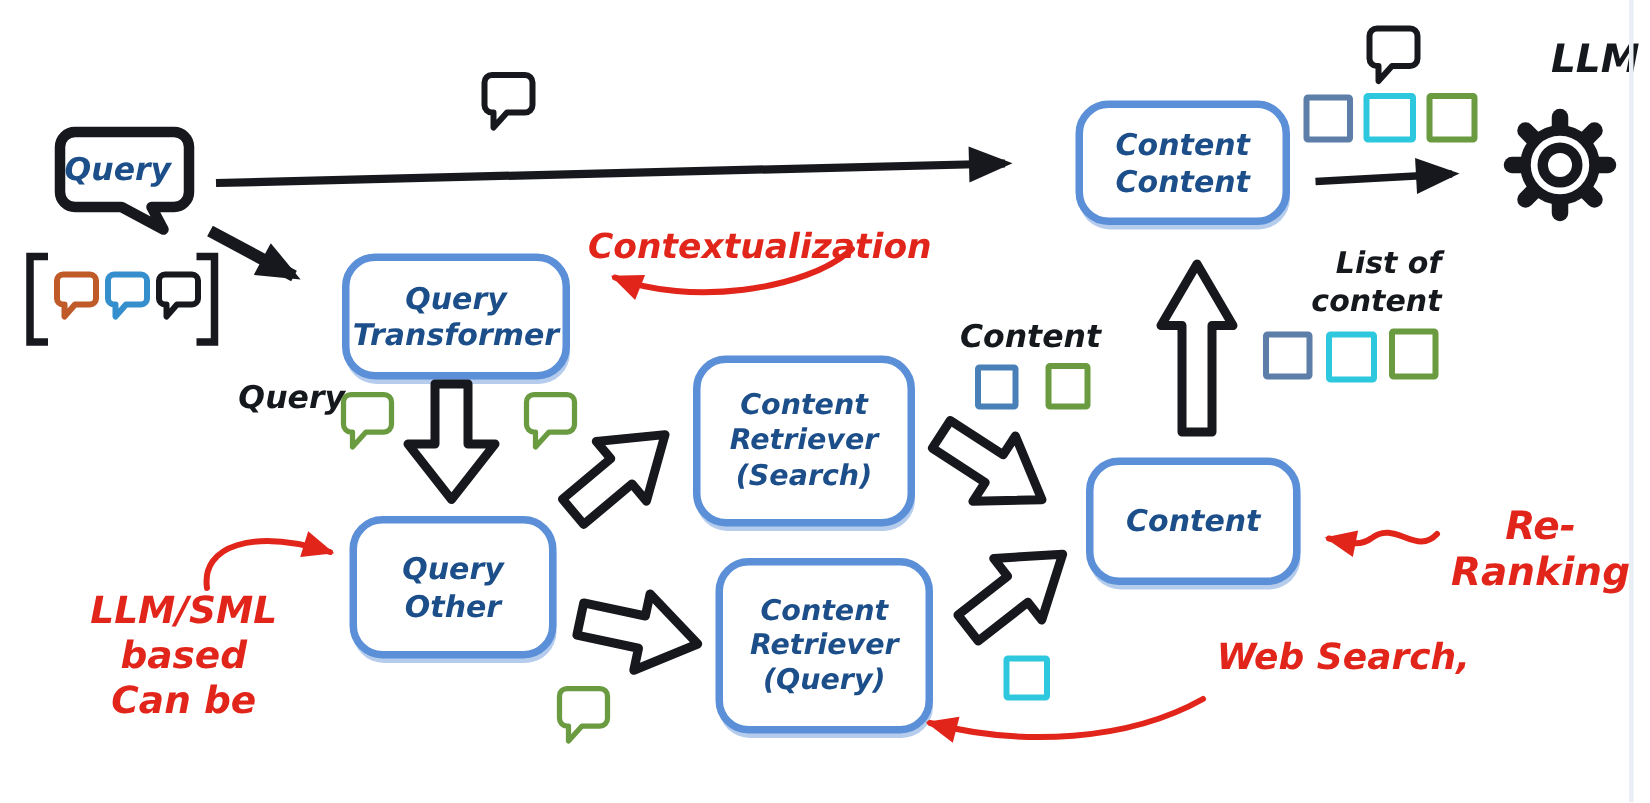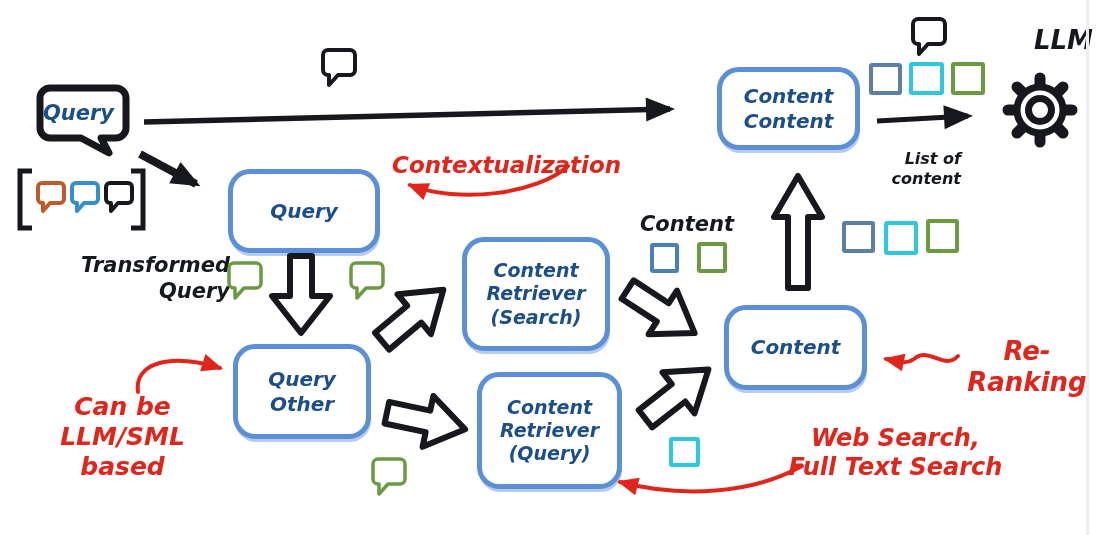--- a/index.html
+++ b/index.html
@@ -88,31 +88,31 @@
   </div>
 
   <div class="abs" style="left:134px;top:148px">
     <svg width="100" height="60">
       <path class="solidline" stroke-width="8" d="M6,6 L62,36" marker-end="url(#mblk)"></path>
     </svg>
   </div>
 
   <div class="node abs" style="left:228px;top:169px;width:152px;height:84px">
     <span class="ln">Query</span>
+    <span class="ln">Transformer</span>
   </div>
 
   <div class="redlabel abs" style="left:392px;top:152px;width:210px;font-size:23px">Contextualization</div>
   <div class="abs" style="left:388px;top:158px">
     <svg width="185" height="48">
       <path class="redline" d="M180,8 C150,36 70,46 22,27" marker-end="url(#mred)"></path>
     </svg>
   </div>
 
   <div class="blacklabel abs" style="left:58px;top:252px;width:172px;font-size:21px">
-    <div>Transformed</div>
     <div>Query</div>
   </div>
 
   <div class="abs" style="left:224px;top:259px">
     <svg width="40" height="42">
         <path class="bubblepath" stroke="#6a9b41" stroke-width="3.5" d="M10,4 h22 a5,5 0 0 1 5,5 v15 a5,5 0 0 1 -5,5 h-12 l-9,10 v-10 h-1 a5,5 0 0 1 -5,-5 v-15 a5,5 0 0 1 5,-5 z"></path>
       </svg>
   </div>
   <div class="abs" style="left:346px;top:259px">
     <svg width="40" height="42">
@@ -130,22 +130,22 @@
     <span class="ln">Query</span>
     <span class="ln">Other</span>
   </div>
 
   <div class="abs" style="left:128px;top:346px">
     <svg width="110" height="50">
       <path class="redline" d="M10,46 C6,18 40,6 92,22" marker-end="url(#mred)"></path>
     </svg>
   </div>
   <div class="redlabel abs" style="left:15px;top:392px;width:215px;font-size:25px">
+    <div>LLM/SML based</div>
     <div>Can be</div>
-    <div>LLM/SML based</div>
   </div>
 
   <div class="abs" style="left:370px;top:284px">
     <svg width="88" height="66">
       <polygon class="blockarrow" points="4,20 46,20 46,5 84,31 46,57 46,42 4,42" transform="rotate(-40 44 33)"></polygon>
     </svg>
   </div>
   <div class="abs" style="left:382px;top:390px">
     <svg width="88" height="62">
       <polygon class="blockarrow" points="4,20 46,20 46,5 84,31 46,57 46,42 4,42" transform="rotate(12 44 31)"></polygon>
@@ -193,35 +193,34 @@
 
   <div class="abs" style="left:864px;top:341px">
     <svg width="98" height="38">
       <path class="redline" d="M94,15 C80,30 66,5 50,18 C42,24 32,20 22,18" marker-end="url(#mred)" transform="rotate(180 50 18) translate(0,0) rotate(180 50 18)"></path>
     </svg>
   </div>
   <div class="redlabel abs" style="left:952px;top:336px;width:150px;font-size:26px">Re-Ranking</div>
 
   <div class="redlabel abs" style="left:768px;top:424px;width:255px;font-size:24px">
     <div>Web Search,</div>
-    <div>Full Text Search</div>
   </div>
   <div class="abs" style="left:592px;top:448px">
     <svg width="215" height="55">
       <path class="redline" d="M210,18 C160,46 90,50 28,34" marker-end="url(#mred)"></path>
     </svg>
   </div>
 
   <div class="abs" style="left:770px;top:171px">
     <svg width="56" height="122">
       <polygon class="blockarrow" points="28,5 52,46 38,46 38,117 18,117 18,46 4,46"></polygon>
     </svg>
   </div>
 
-  <div class="blacklabel abs" style="left:843px;top:149px;width:118px;font-size:16px">
+  <div class="blacklabel abs" style="left:843px;top:163px;width:118px;font-size:20px">
     <div>List of</div>
     <div>content</div>
   </div>
   <div class="sq steel" style="left:842px;top:221px;width:33px;height:32px"></div>
   <div class="sq cyan" style="left:884px;top:221px;width:34px;height:34px"></div>
   <div class="sq green" style="left:926px;top:219px;width:33px;height:34px"></div>
 
   <div class="node abs" style="left:717px;top:67px;width:143px;height:83px">
     <span class="ln">Content</span>
     <span class="ln">Content</span>

